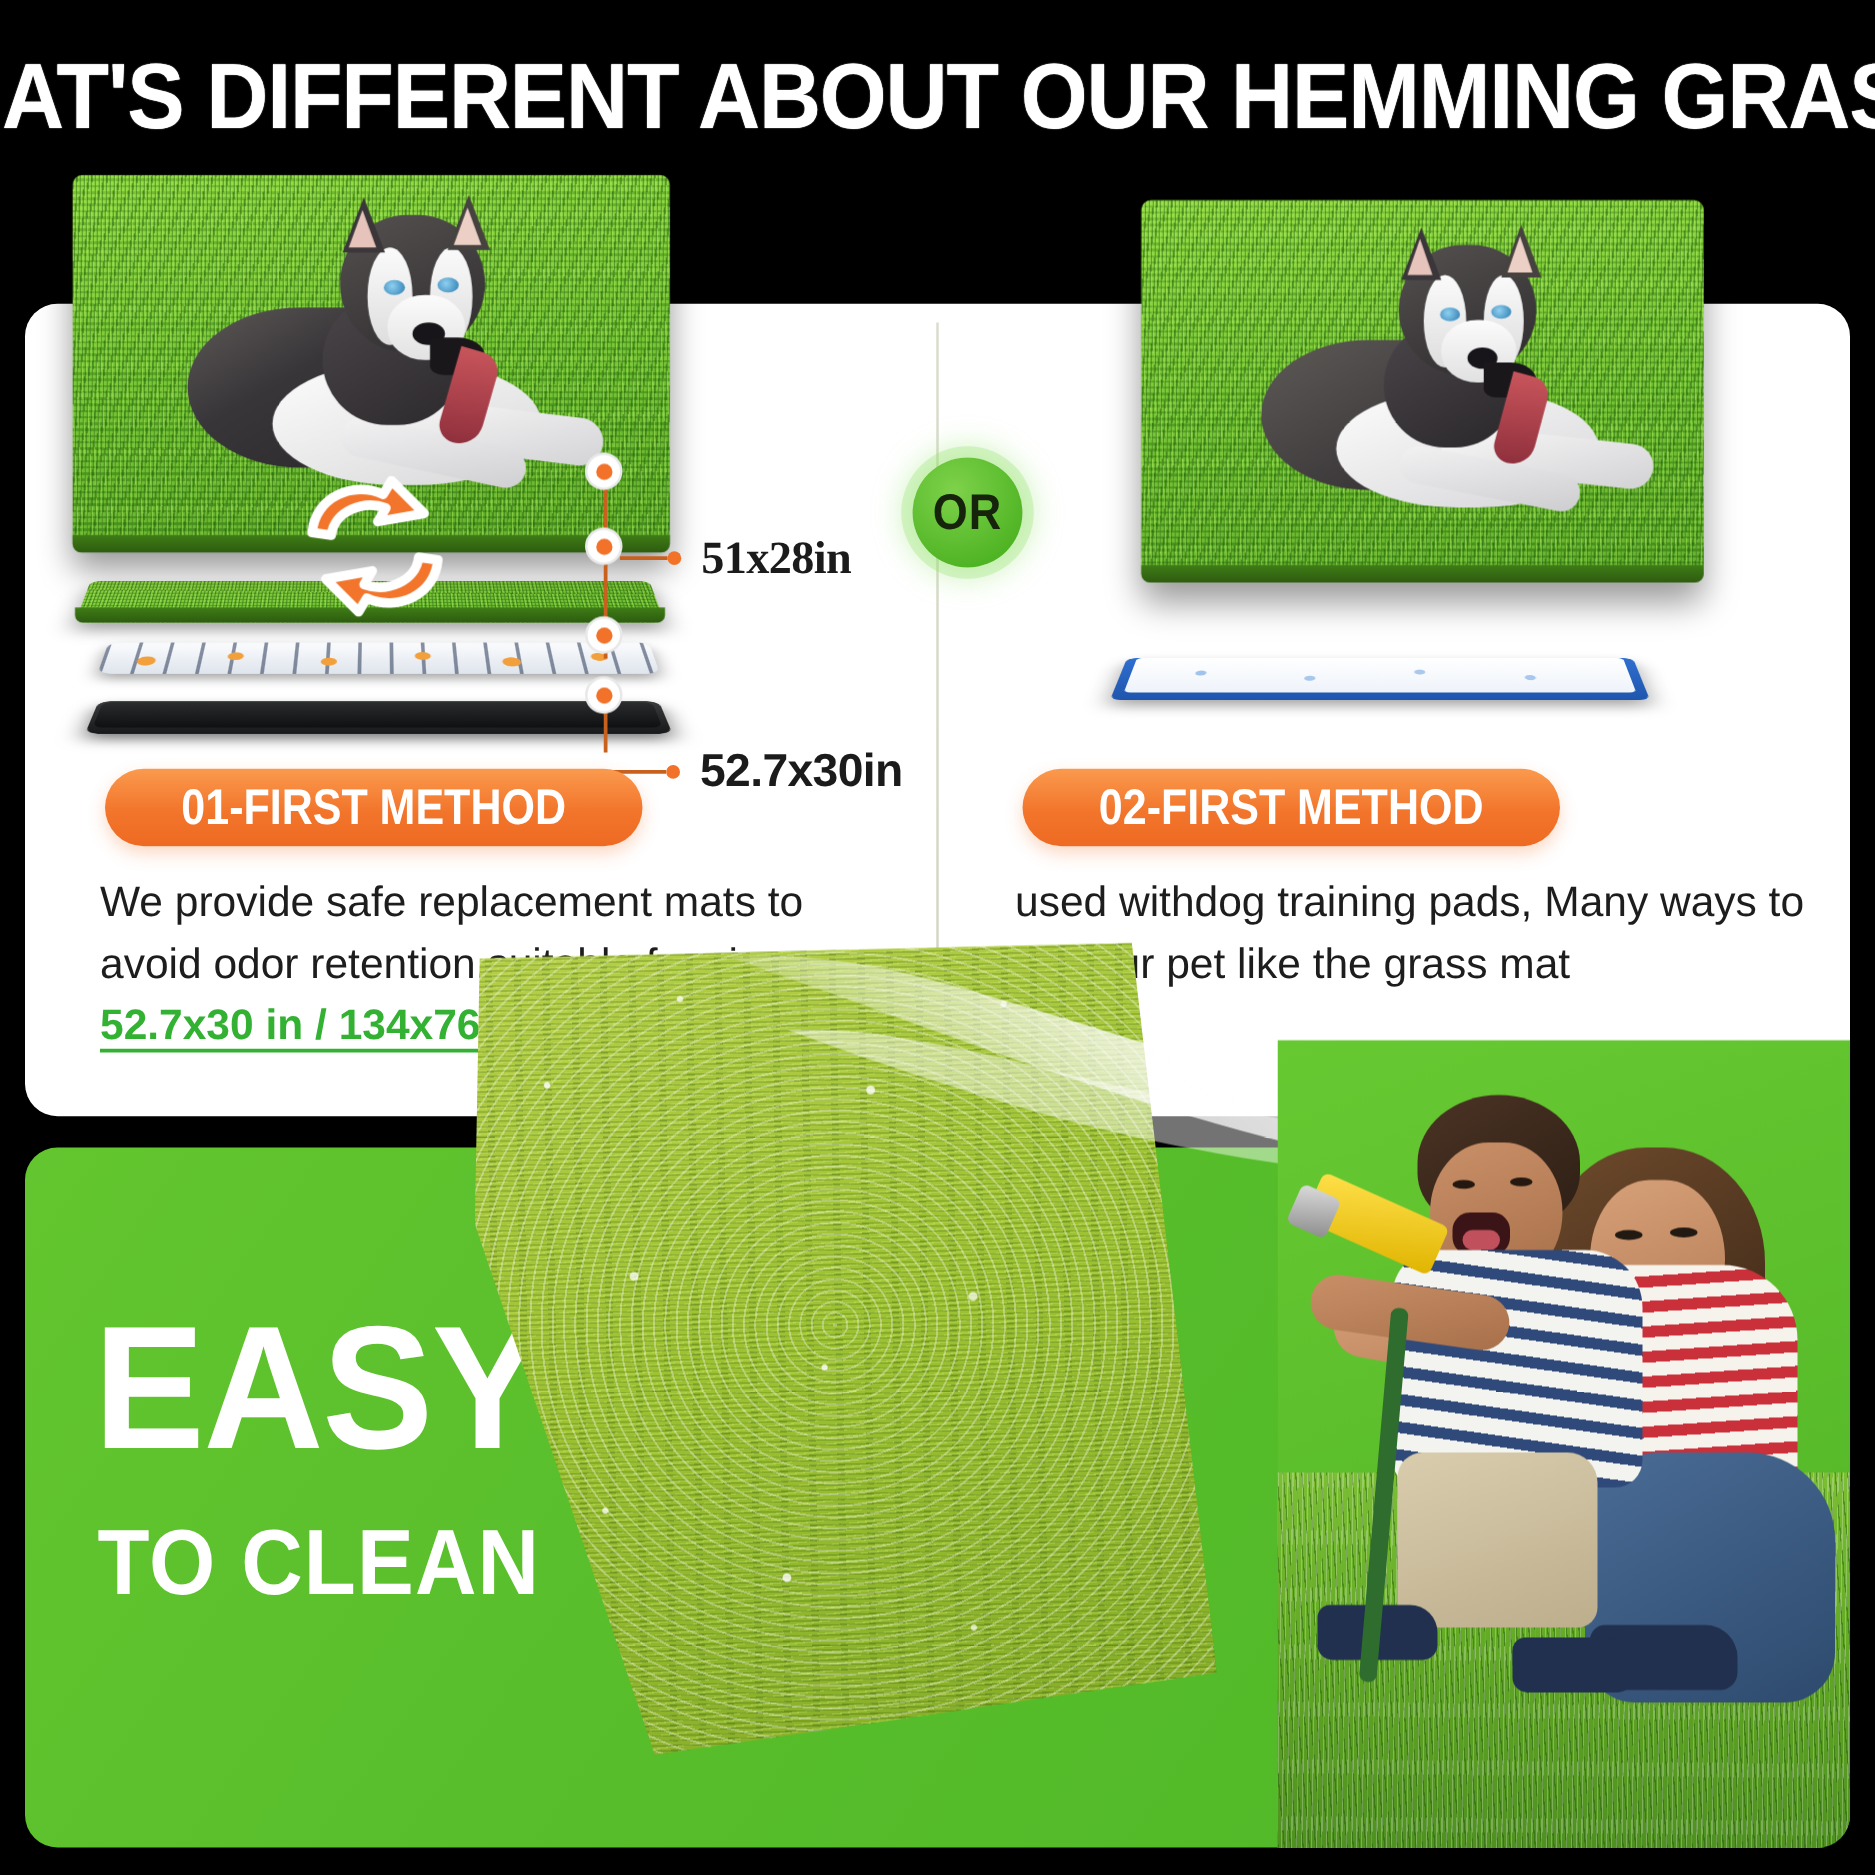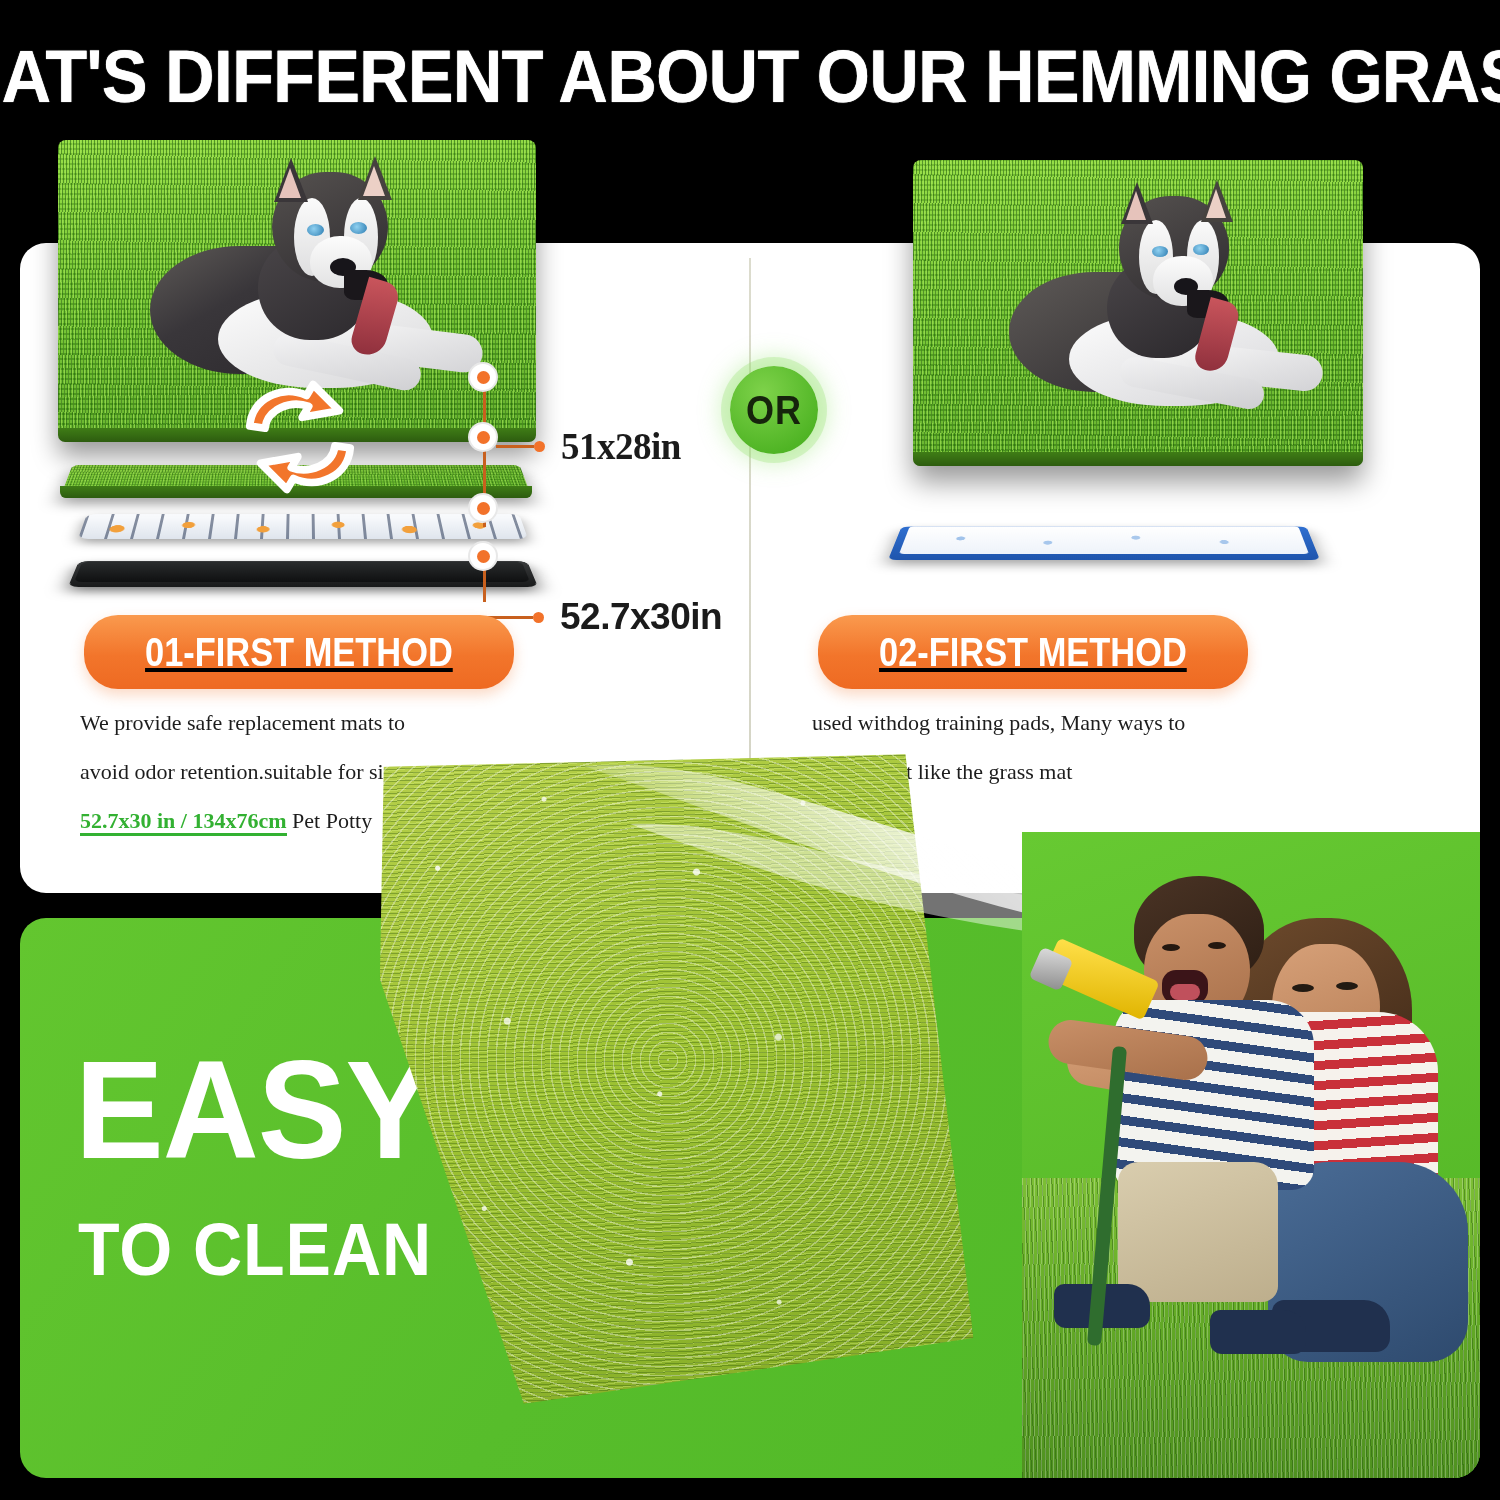--- a/index.html
+++ b/index.html
@@ -55,27 +55,27 @@
     box-shadow:0 0 0 2px #e8e8e8;display:flex;align-items:center;justify-content:center;
     flex:0 0 auto;}
   .dot-lg i{width:13px;height:13px;border-radius:50%;background:#f2722a;display:block;}
   .lead{height:3px;background:#c8601e;flex:0 0 auto;}
   .dot-sm{width:11px;height:11px;border-radius:50%;background:#f2722a;flex:0 0 auto;}
   .dim-text{font-size:37px;font-weight:bold;color:#1b1b1b;margin-left:16px;white-space:nowrap;letter-spacing:-.5px;}
   .vline{position:absolute;width:3px;background:#c8601e;}
 
   
   .method-badge{position:absolute;display:inline-flex;align-items:center;justify-content:center;
-    height:74px;padding:0 36px;border-radius:34px;
+    height:62px;padding:0 36px;border-radius:34px;
     background:linear-gradient(180deg,#fa9a4e 0%,#f2752b 55%,#ee6a22 100%);
-    box-shadow:0 6px 14px rgba(242,120,45,.28);text-decoration:underline;}
+    box-shadow:0 6px 14px rgba(242,120,45,.28);}
   .method-badge span{color:#fff;font-weight:bold;font-size:40px;letter-spacing:0px;
     transform:scaleX(.86);white-space:nowrap;}
 
-  .body-text{position:absolute;font-size:22px;line-height:49px;color:#1d1d1d;width:590px;font-family:Liberation Serif, serif;}
+  .body-text{position:absolute;font-size:34px;line-height:49px;color:#1d1d1d;width:590px;}
   .hl{color:#33b132;font-weight:bold;border-bottom:3px solid #33b132;}
 
   
   .green-panel{position:absolute;left:20px;top:918px;width:1460px;height:560px;
     border-radius:26px;overflow:hidden;
     background:linear-gradient(125deg,#63c62f 0%,#57bd2b 45%,#4fb726 100%);}
   .gp-shade{position:absolute;right:-120px;top:-160px;width:520px;height:420px;
     background:radial-gradient(ellipse at center,rgba(20,80,10,.35),rgba(20,80,10,0) 70%);}
 
   .easy{position:absolute;left:75px;top:1050px;font-weight:bold;color:#fff;

